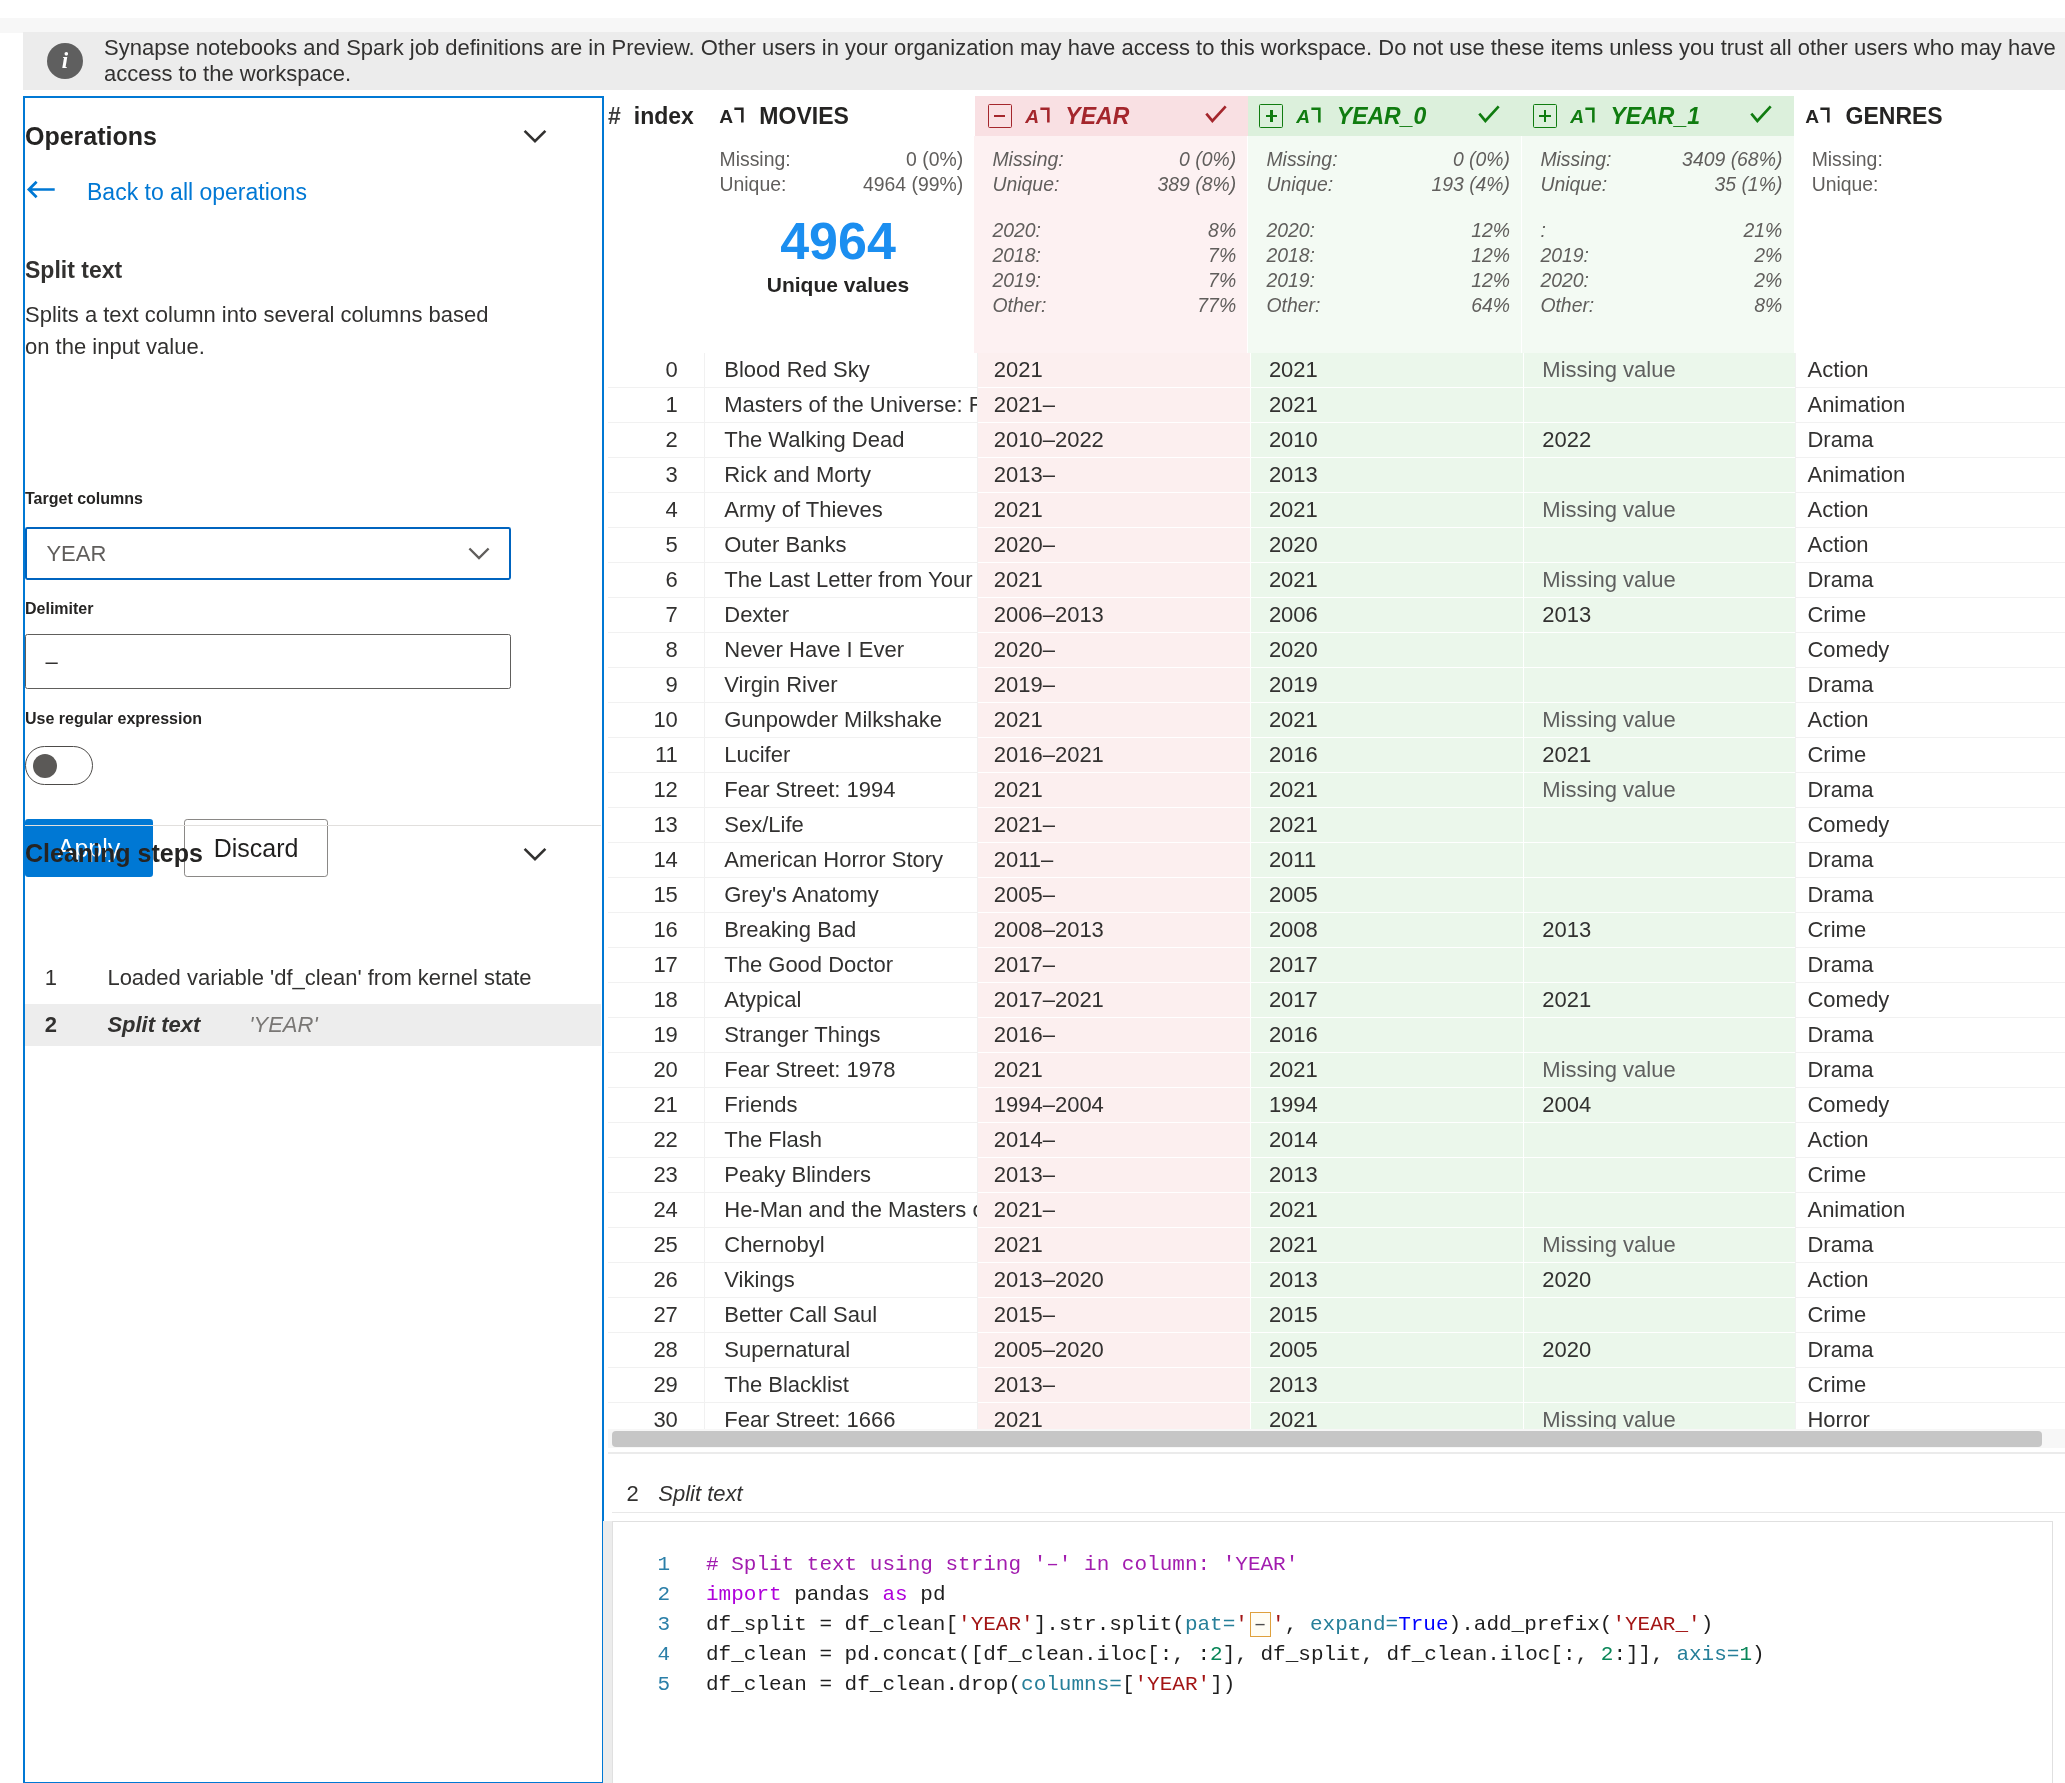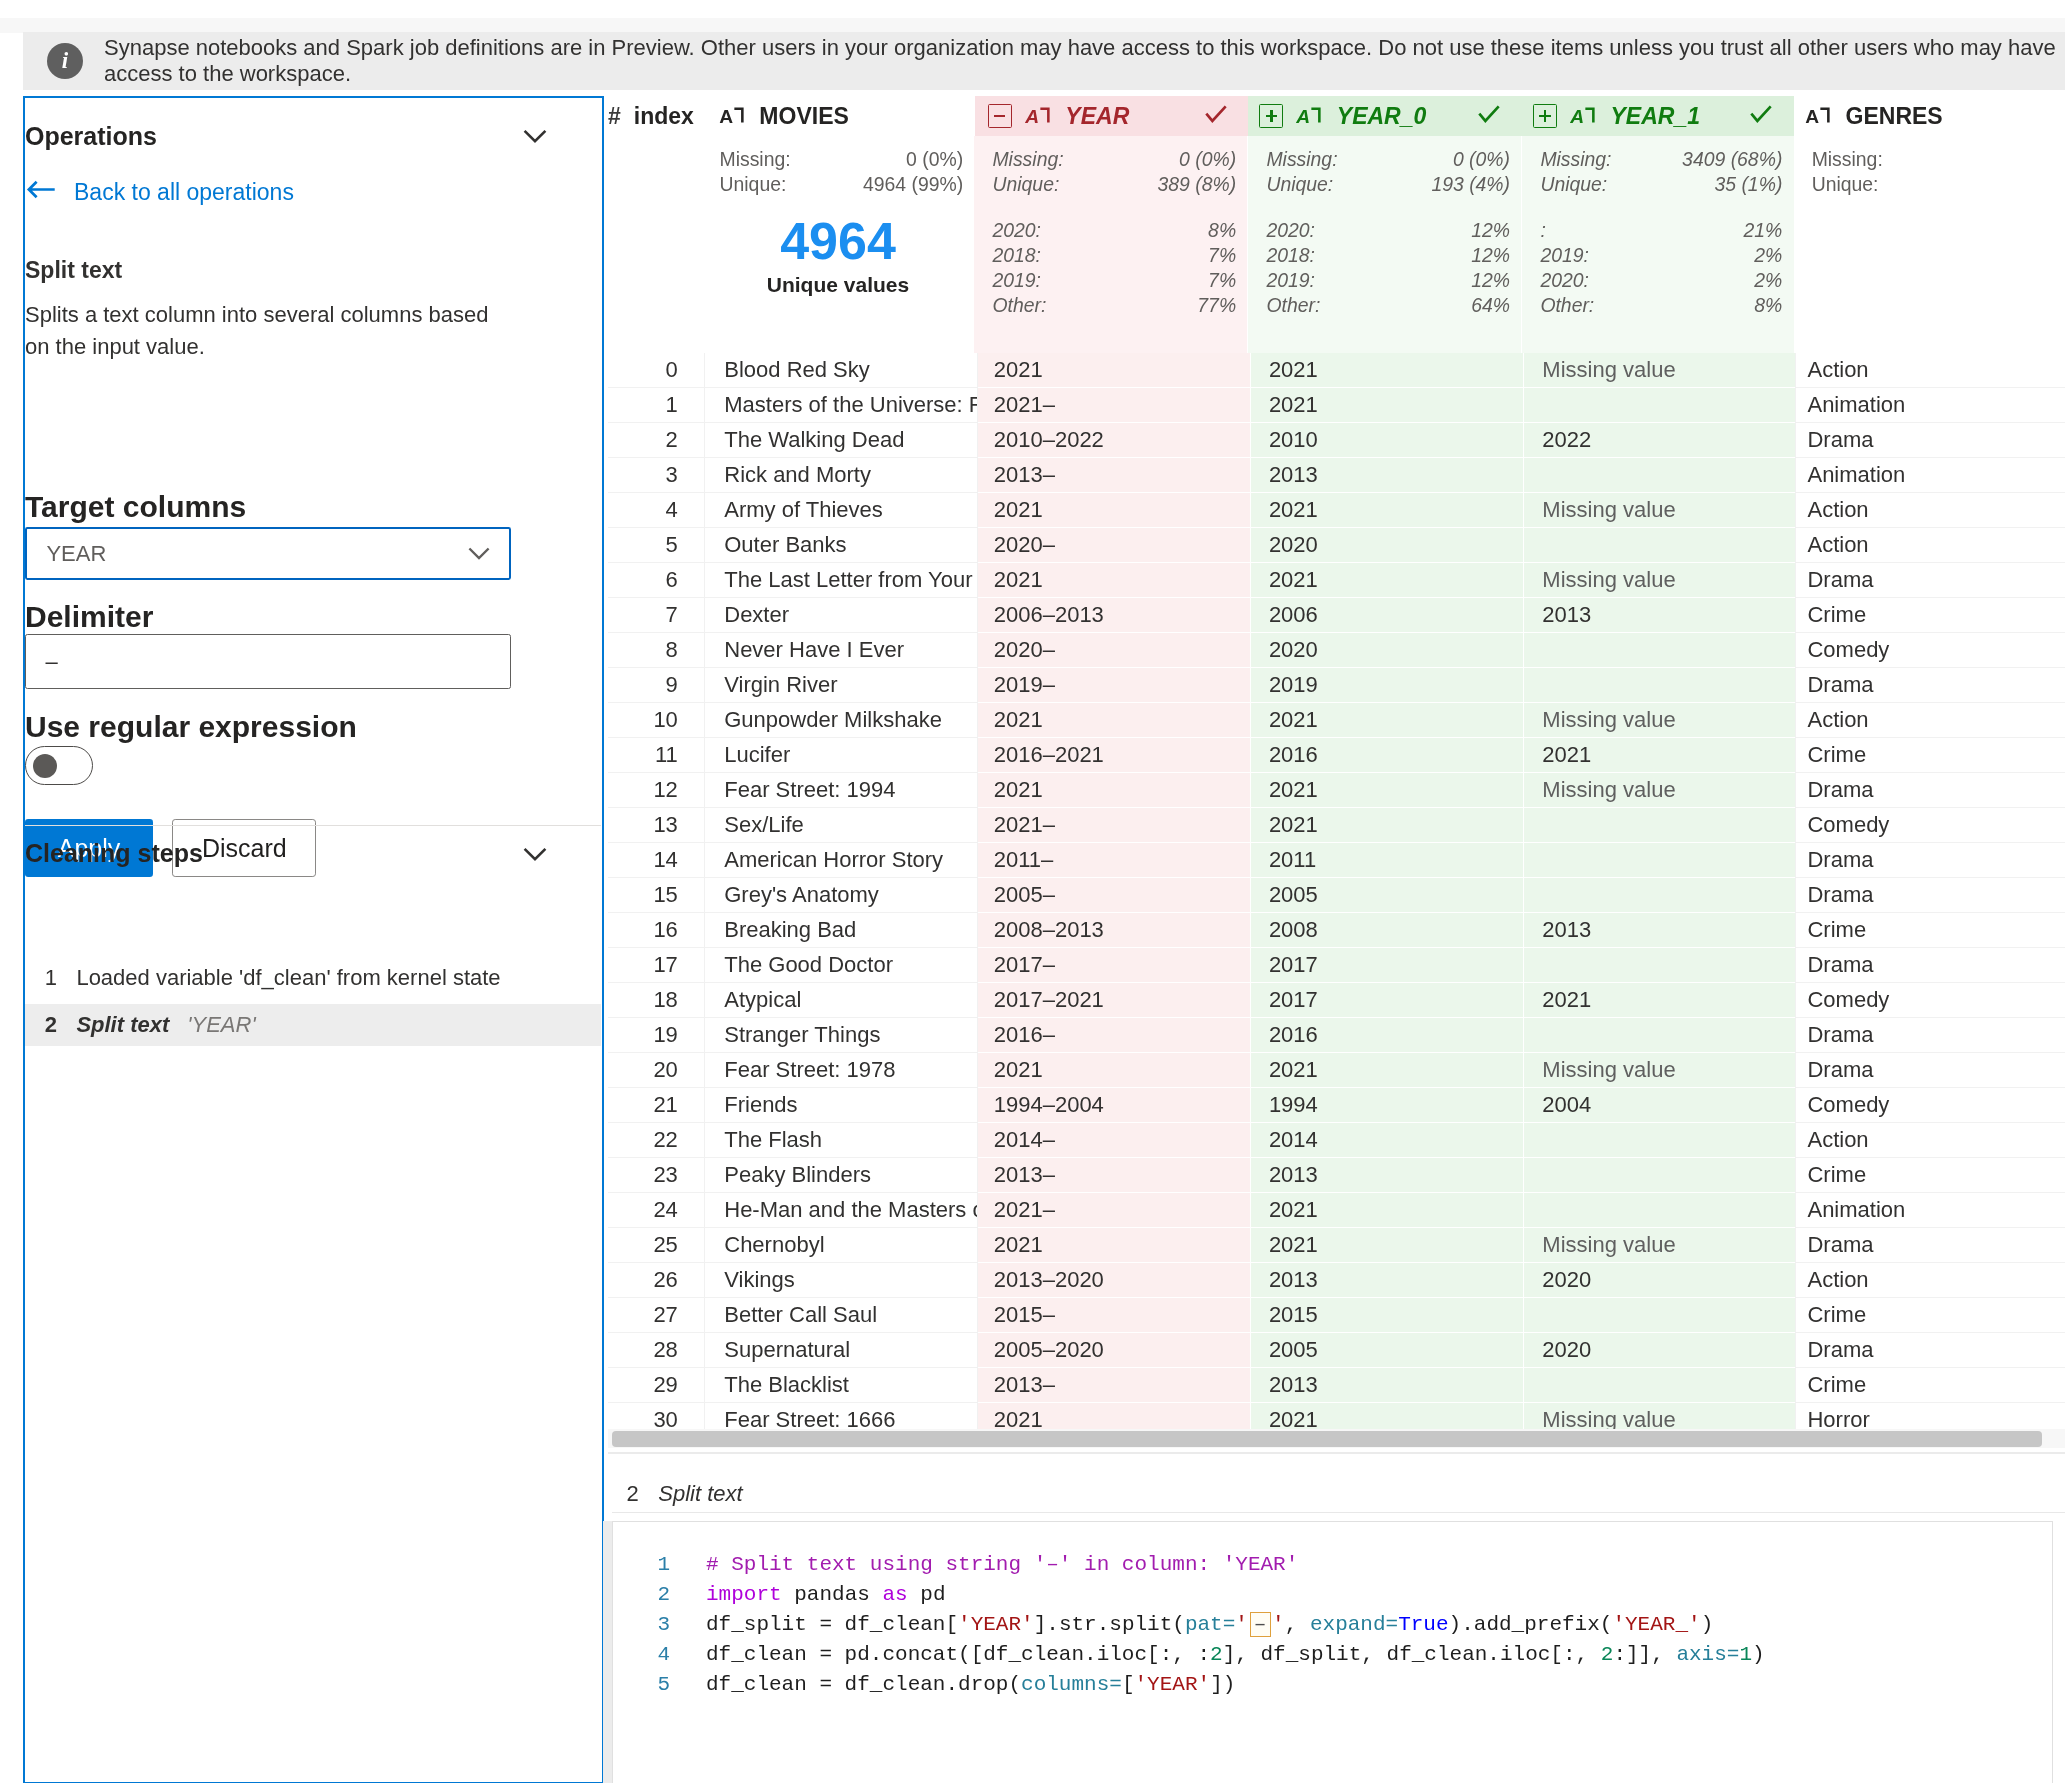--- a/index.html
+++ b/index.html
@@ -10,30 +10,30 @@
   .topstrip { position:absolute; left:0; top:18px; width:2066px; height:14.6px; background:#f7f7f7; }
   .banner { position:absolute; left:23px; top:32px; width:2043px; height:58px; background:#ececec;
             display:flex; align-items:center; gap:21px; padding-left:24px; font-size:22px; color:#323130; }
   .info-ic { width:36px; height:36px; border-radius:50%; background:#5f5f5f; color:#fff;
              display:flex; align-items:center; justify-content:center; flex:0 0 36px;
              font:italic bold 23px "Liberation Serif", serif; }
 
   
   .panel { position:absolute; left:23px; top:96px; width:581px; height:1688px;
            border:2.4px solid #0078d4; background:#fff; }
-  .panel .abs { position:absolute; left:0; }
+  .panel .abs { position:absolute; left:0;gap:31px; }
   .ops-head { top:18.6px; left:27.5px; width:523px; height:39px; display:flex; align-items:center;
               justify-content:space-between; }
   .ops-title { font-size:25px; font-weight:bold; color:#252423; }
   .chev svg { display:block; }
   .back { top:81px; left:29px; display:flex; align-items:center; gap:18px; color:#0078d4;
           font-size:23px; cursor:pointer; }
   .op-name { top:159px; left:44px; font-size:23px; font-weight:bold; }
   .op-desc { top:201px; left:44px; width:486px; font-size:22px; line-height:32px; color:#323130; }
-  .fld-label { font-size:30px; font-weight:bold; color:#252423; }
+  .fld-label { font-size:16px; font-weight:bold; color:#252423; }
   .lbl-target { top:392px; left:44px; }
   .select { top:429px; left:44px; width:486px; height:53px; border:2.4px solid #0064bf; border-radius:2.4px;
             display:flex; align-items:center; justify-content:space-between; padding:0 18px 0 19.4px;
             font-size:22px; color:#605e5c; background:#fff; cursor:pointer; }
   .lbl-delim { top:502px; left:44px; }
   .tbox { top:536px; left:44px; width:486px; height:55px; border:1.6px solid #605e5c; border-radius:2.4px;
           display:flex; align-items:center; padding-left:19.4px; font-size:22px; color:#323130; background:#fff; }
   .lbl-regex { top:612px; left:44px; }
   .toggle { top:648px; left:44px; width:68px; height:39px; border:1.6px solid #4d4b49; border-radius:21px;
             display:flex; align-items:center; padding-left:6.5px; cursor:pointer; background:#fff; }

